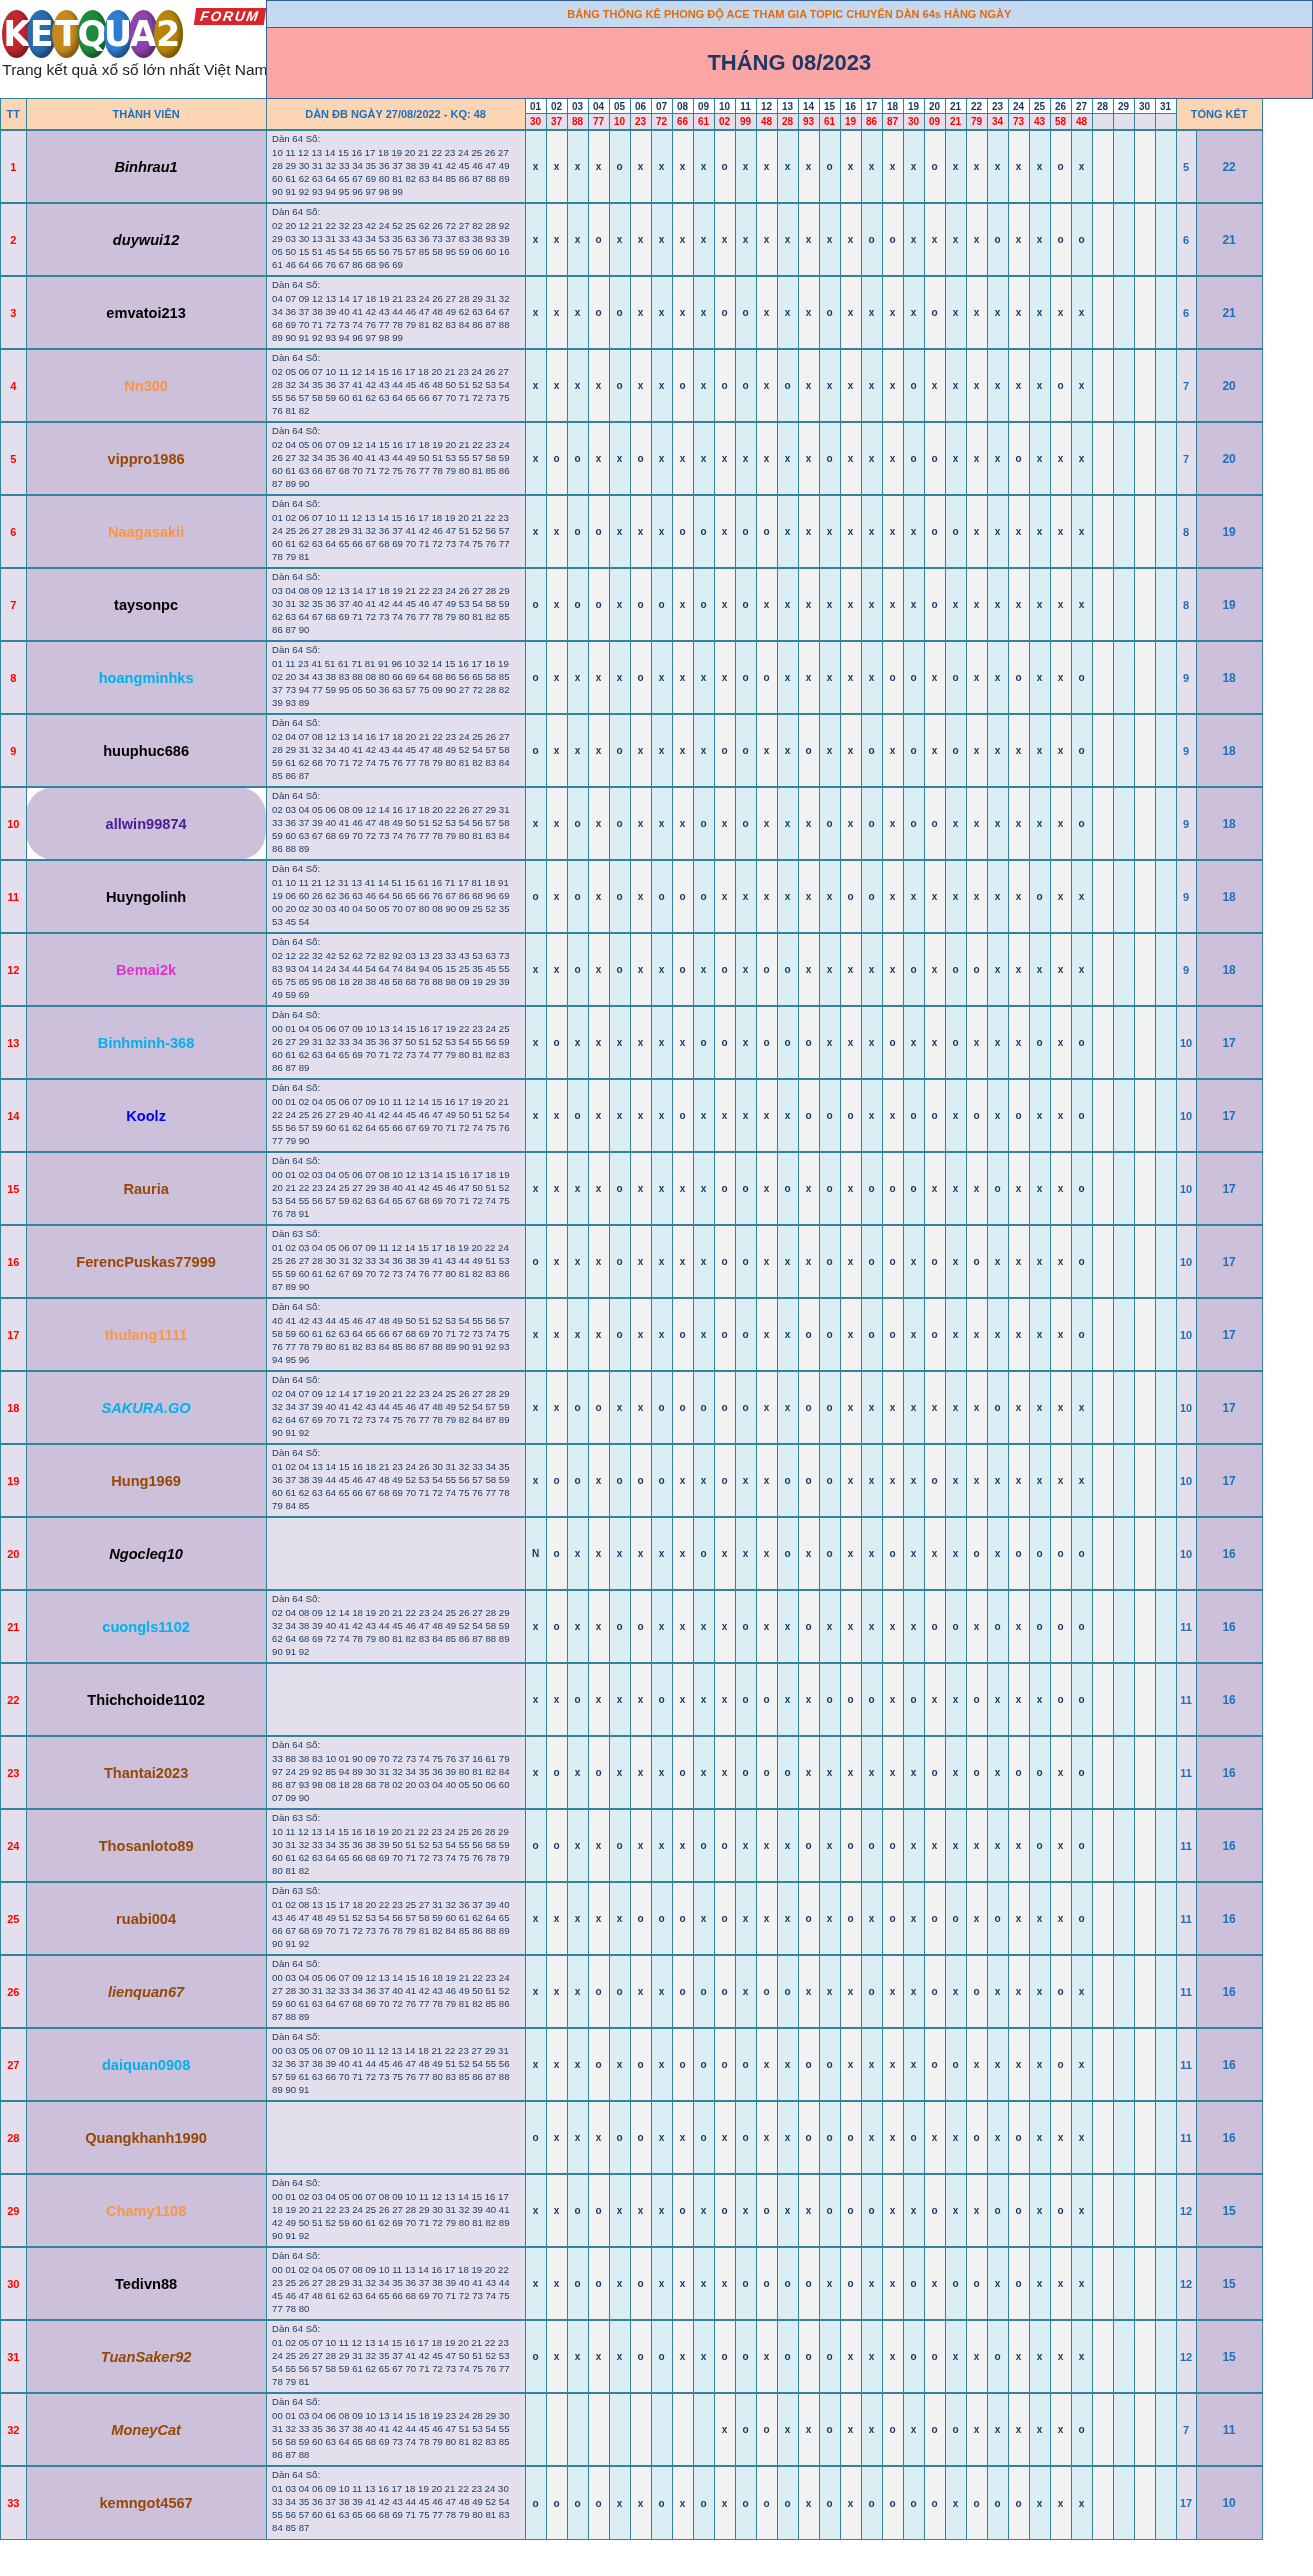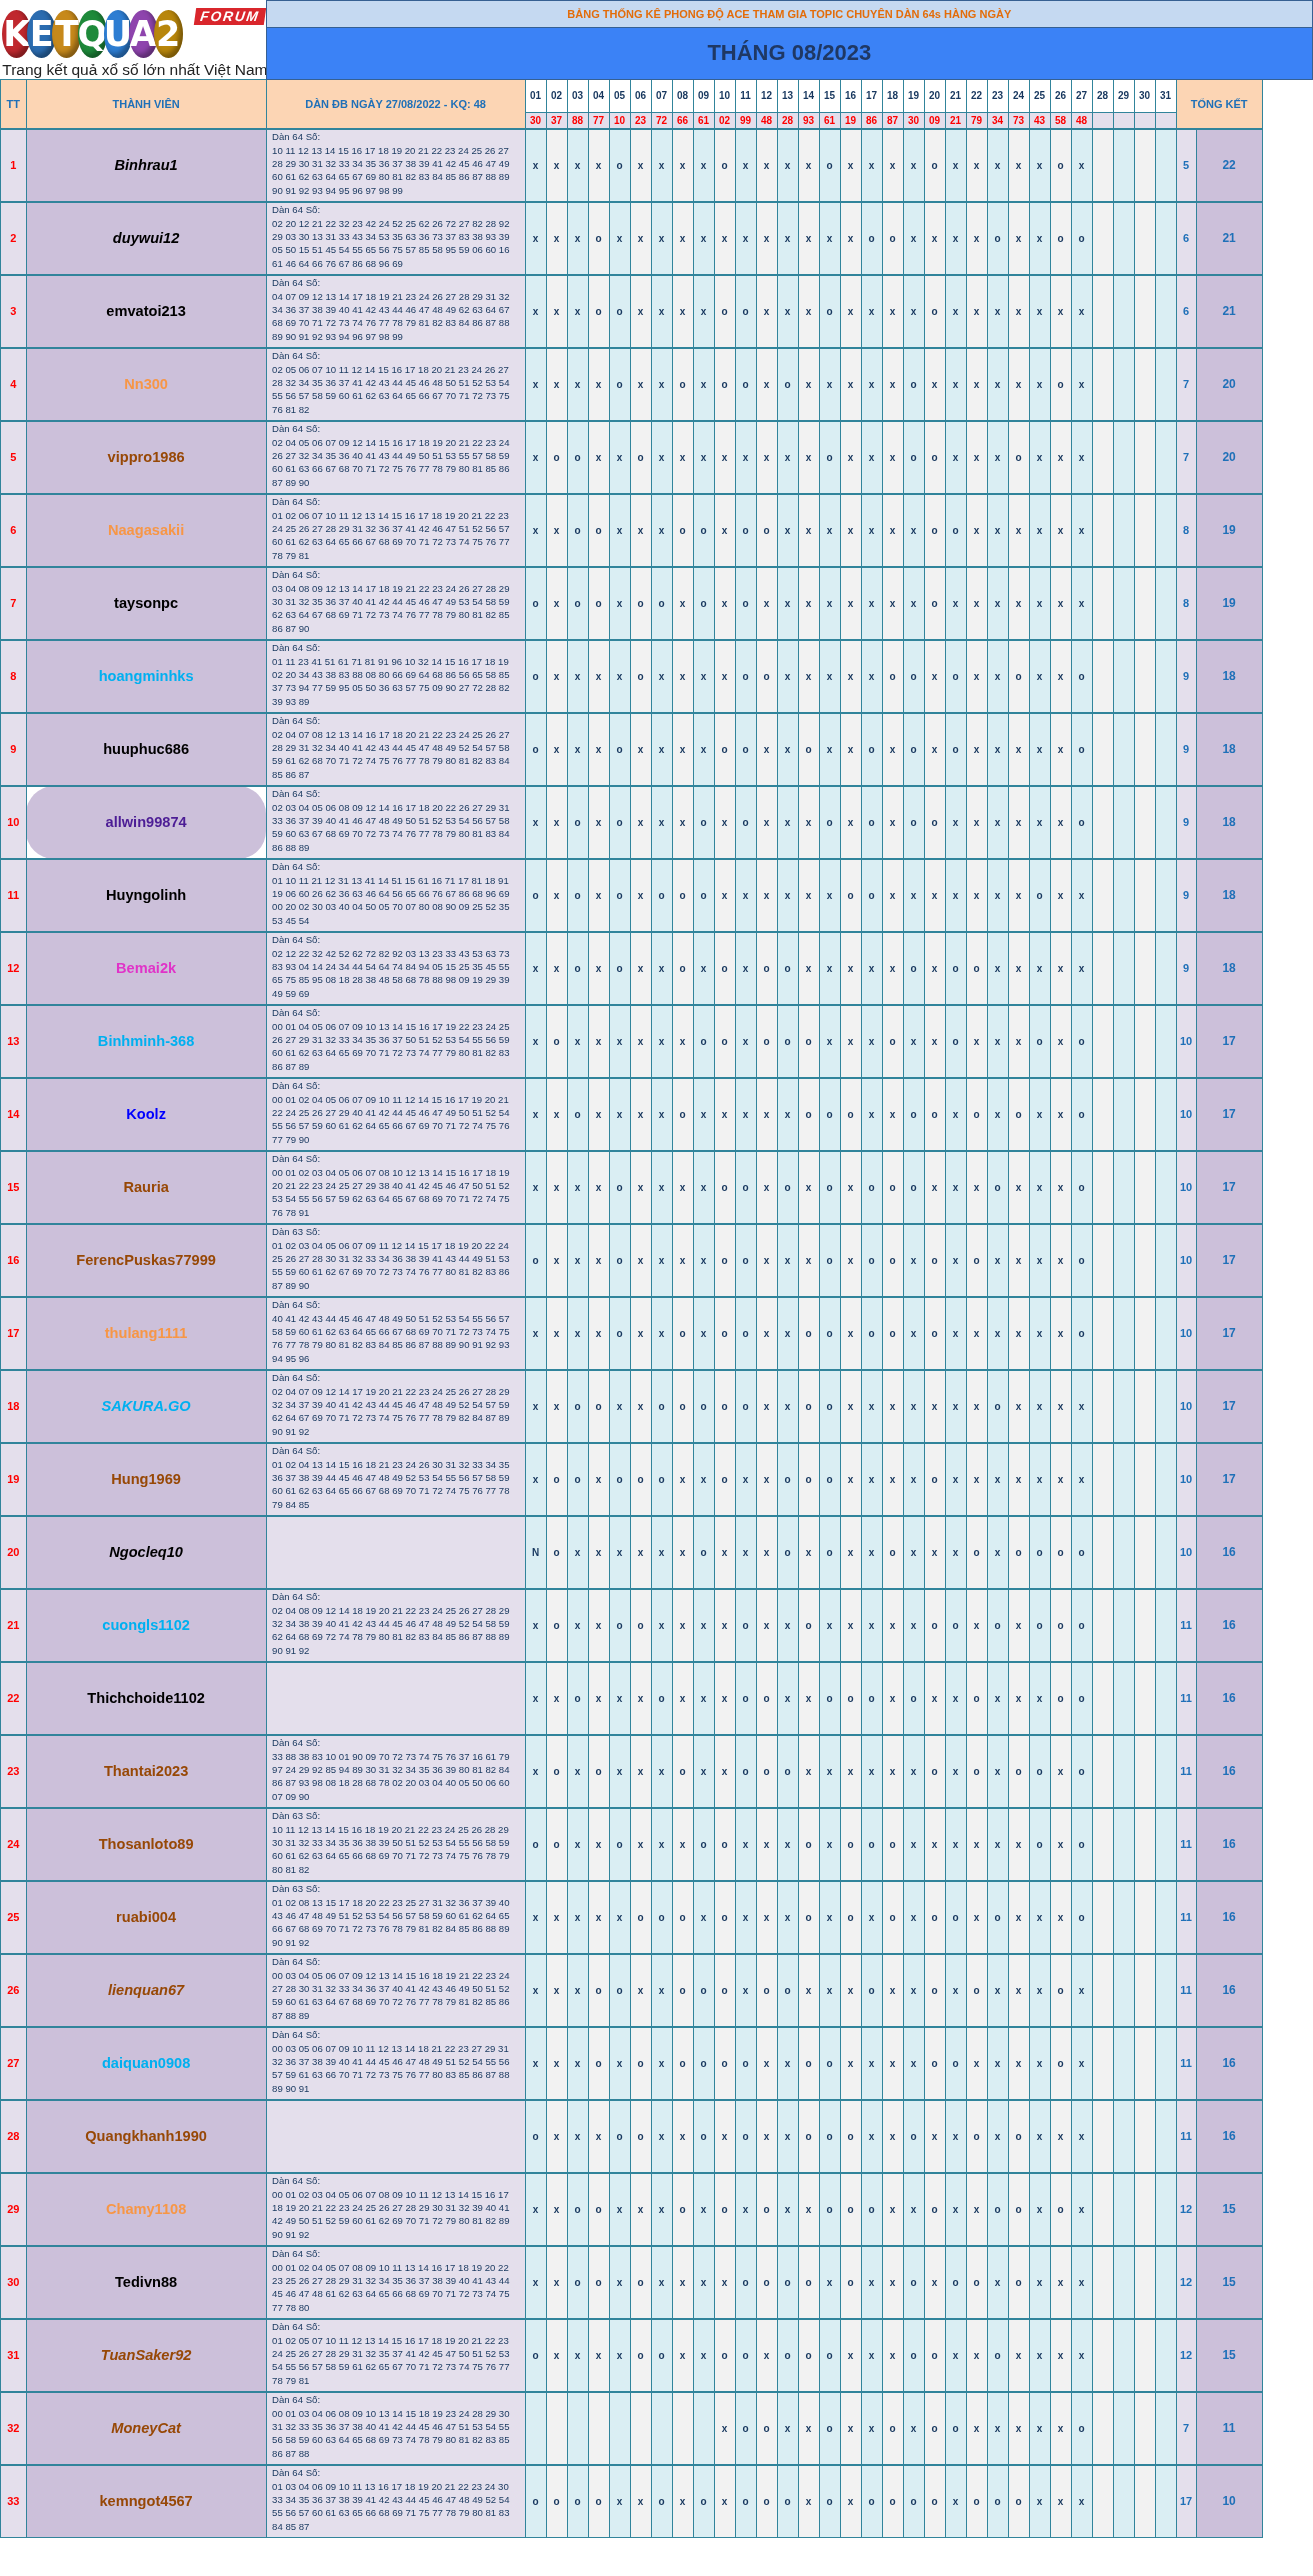--- a/index.html
+++ b/index.html
@@ -5,23 +5,23 @@
 *{box-sizing:border-box;margin:0;padding:0}
 body{width:1313px;background:#fff;font-family:"Liberation Sans",sans-serif}
 table{border-collapse:collapse;table-layout:fixed;width:1313px}
 td{border:0.9px solid #31849b;text-align:center;vertical-align:middle;overflow:hidden}
 .logo{background:#fff;border:none;text-align:left;vertical-align:top;padding:0}
 .logo-word{display:flex;align-items:center;padding:7.3px 0 0 1.8px;height:60px}
 .ball{width:37px;height:48px;border-radius:50%;display:inline-flex;align-items:center;justify-content:center;color:#fff;font-weight:bold;font-size:35px;font-family:"DejaVu Sans",sans-serif;margin-right:-3.7px;box-shadow:inset -3.7px -3.7px 5.5px rgba(0,0,0,.35)}
 .forum{display:inline-block;background:#d9262c;color:#fff;font-style:italic;font-weight:bold;font-size:13.7px;padding:0.9px 5.5px;margin-left:16.5px;align-self:flex-start;transform:skew(-8deg);letter-spacing:1.8px}
 .slogan{font-size:15.5px;color:#222;padding-left:1.8px;white-space:nowrap}
 .banner{background:#c5d9f1;color:#e36c09;font-size:11px;font-weight:bold;height:27.4px;border:1.8px solid #366092}
-.month{background:#3b82f6;color:#1f3864;font-size:22px;font-weight:bold;height:51px;border:1.8px solid #366092}
+.month{background:#fca5a5;color:#1f3864;font-size:22px;font-weight:bold;height:71px;border:1.8px solid #366092}
 .hdr{background:#fcd5b4;color:#1f70b8;font-weight:bold;font-size:11px}
-.day{background:#fff;color:#17375e;font-size:10px;font-weight:bold;height:33px;padding:0}
+.day{background:#fff;color:#17375e;font-size:10px;font-weight:bold;height:15px;padding:0}
 .res{background:#e4dfec;color:#ff0000;font-size:10px;font-weight:bold;height:16.5px;padding:0}
 .tt{background:#e4dfec;color:#ff0000;font-size:11px;font-weight:bold}
 .name{background:#ccc0da;font-size:14.6px;font-weight:bold}
 .dan{background:#e4dfec;color:#17375e;font-size:9.6px;text-align:left;vertical-align:top;padding:0.9px 5.5px;line-height:13.3px;white-space:normal}
 .mark{font-size:10px;font-weight:bold;color:#17375e;padding:0}
 .m0{background:#daeef3}.m1{background:#f2f2f2}
 .so{background:#e4dfec;color:#1f70b8;font-weight:bold;font-size:11px}
 .tk{background:#ccc0da;color:#1f70b8;font-weight:bold;font-size:12px}
 tr.data{height:73px}
 tr.data td{border-top:2.7px solid #31849b}

